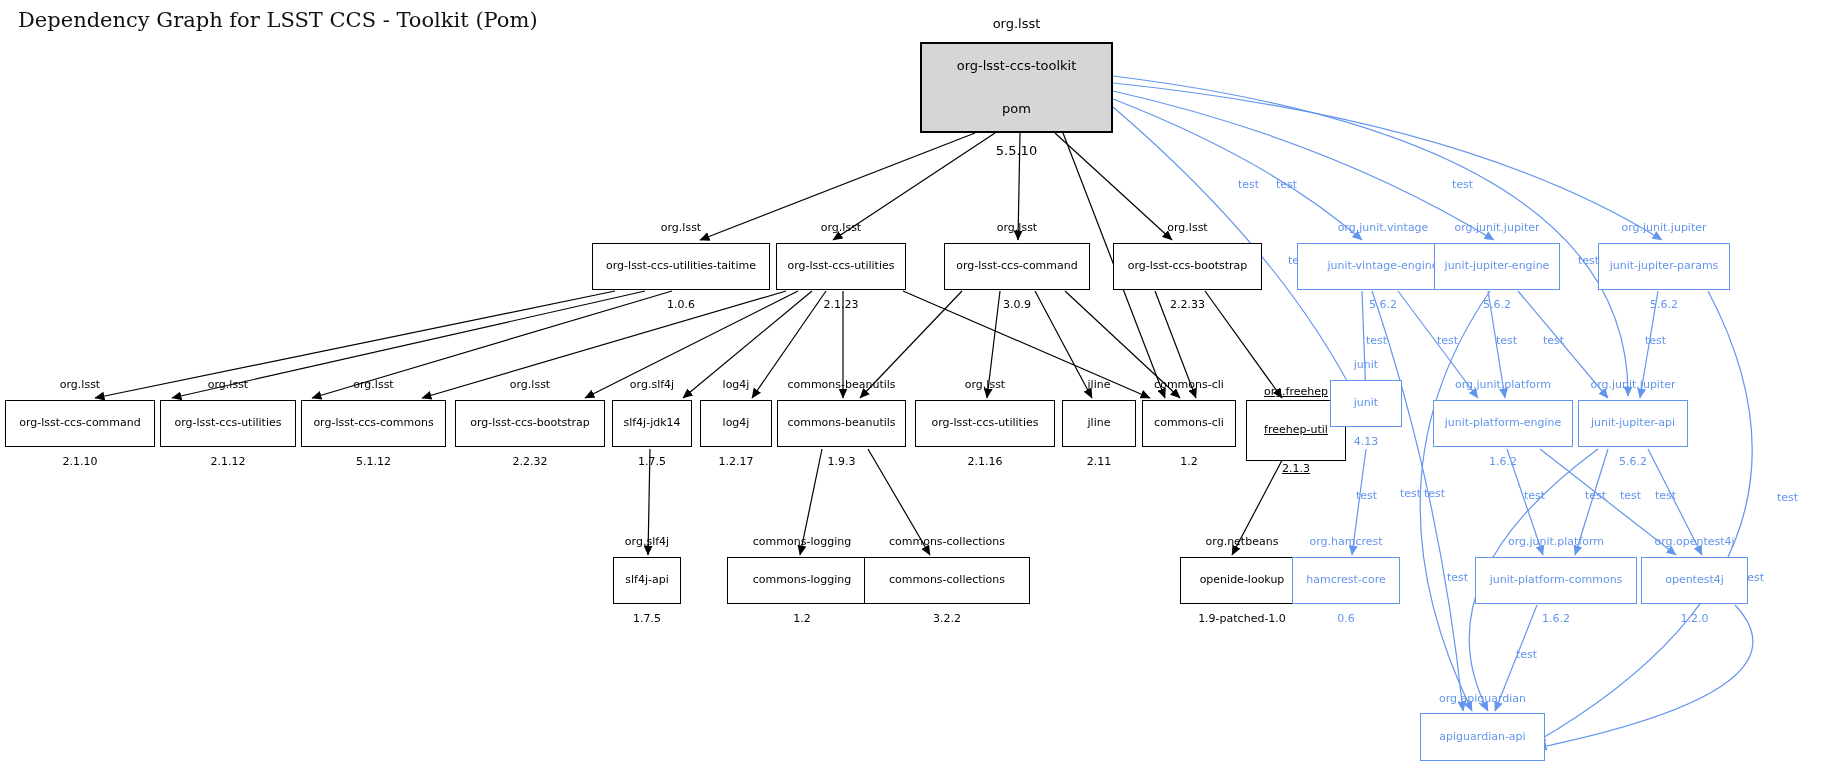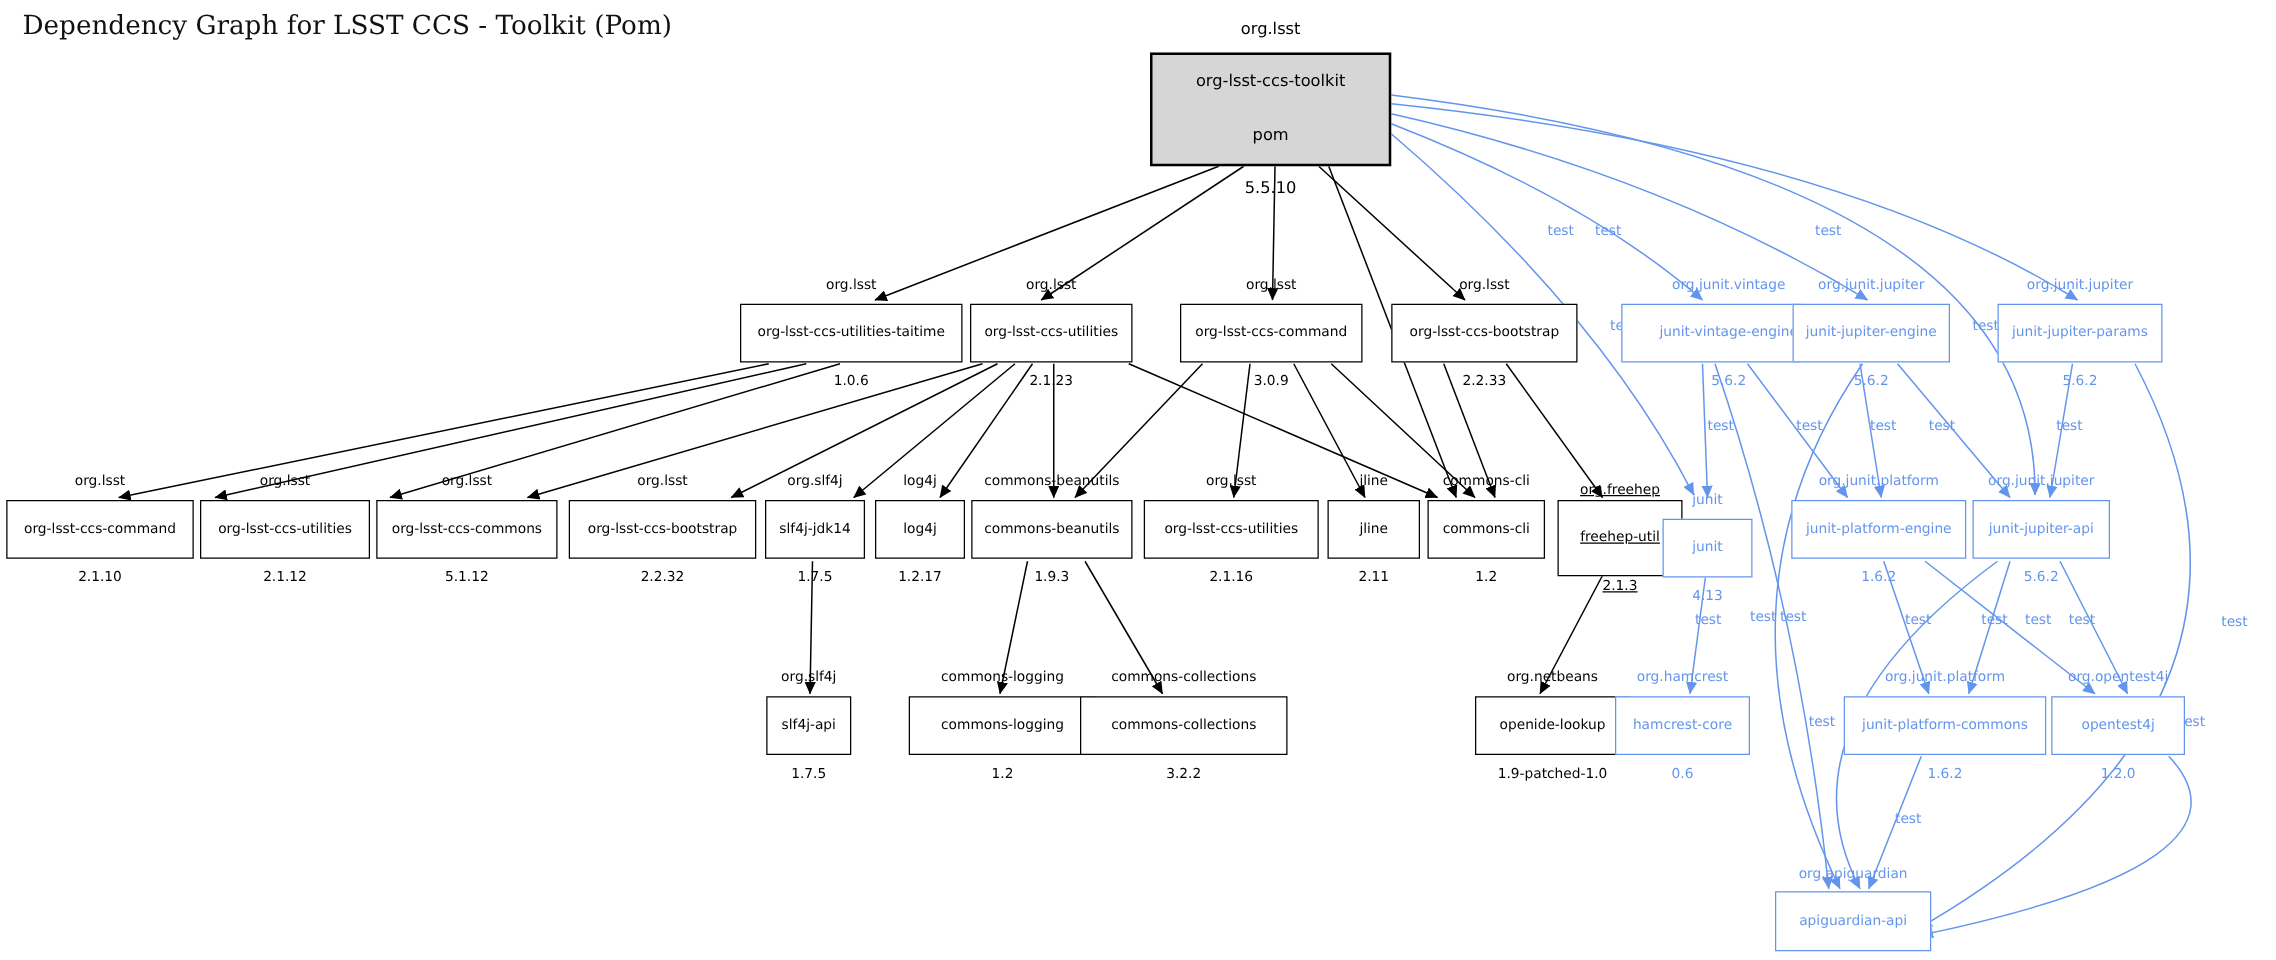--- a/index.html
+++ b/index.html
@@ -190,21 +190,21 @@
       <div class="node" style="left: 1142px; top: 400px; width: 94px; height: 47px;">
         <span>commons-cli</span>
         <span>commons-cli</span>
         <span>1.2</span>
       </div>
       <div class="node" style="left: 1246px; top: 400px; width: 100px; height: 61px; text-decoration: underline;">
         <span>org.freehep</span>
         <span>freehep-util</span>
         <span>2.1.3</span>
       </div>
-      <div class="node blue" style="left: 1330px; top: 415px; width: 72px; height: 47px;">
+      <div class="node blue" style="left: 1330px; top: 380px; width: 72px; height: 47px;">
         <span>junit</span>
         <span>junit</span>
         <span>4.13</span>
       </div>
       <div class="node blue" style="left: 1433px; top: 400px; width: 140px; height: 47px;">
         <span>org.junit.platform</span>
         <span>junit-platform-engine</span>
         <span>1.6.2</span>
       </div>
       <div class="node blue" style="left: 1578px; top: 400px; width: 110px; height: 47px;">

